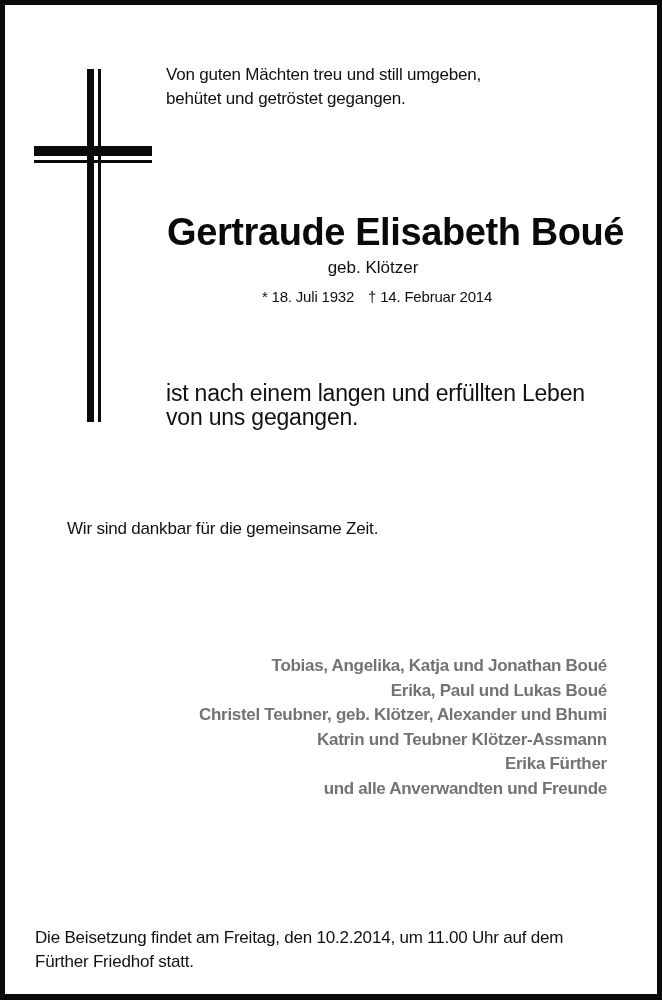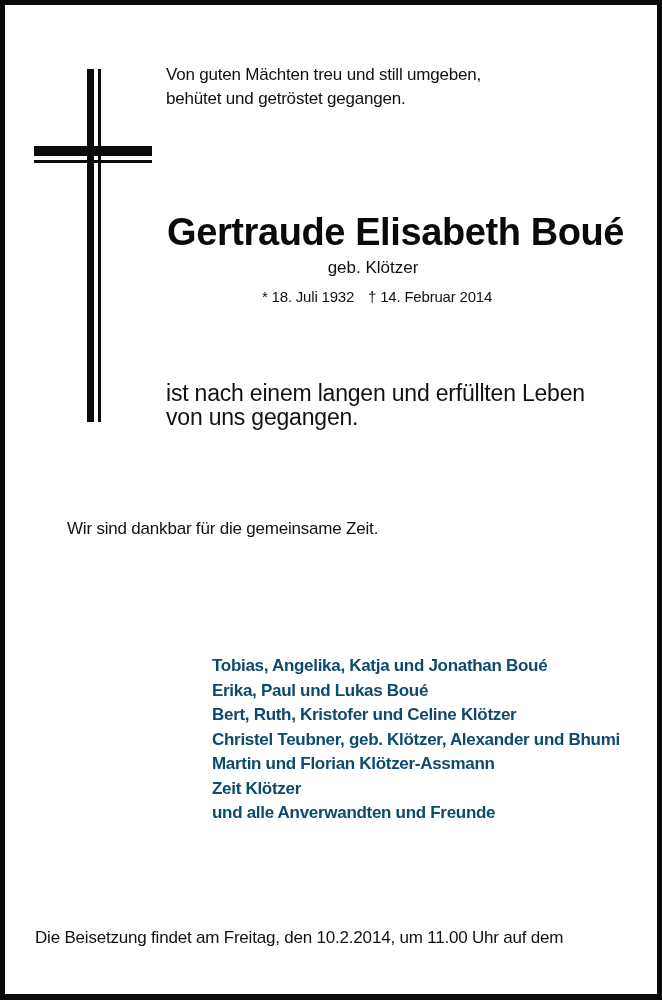--- a/index.html
+++ b/index.html
@@ -25,22 +25,22 @@
       left: 167px; top: 209px; font-size: 38px; line-height: 46px;
       font-weight: bold; letter-spacing: -0.4px; color: #0a0a0a;
     }
     .maiden { left: 0; width: 662px; text-align: center; top: 258px; font-size: 17px; line-height: 20px; padding-left: 84px; box-sizing: border-box; }
     .maiden-inner { display: inline-block; }
     .dates { left: 262px; top: 286px; font-size: 15px; line-height: 22px; letter-spacing: -0.2px; }
     .dates .sep { display: inline-block; width: 14px; }
     .passing { left: 166px; top: 381px; font-size: 23px; line-height: 24px; letter-spacing: -0.2px; }
     .thanks { left: 35px; top: 517px; font-size: 17px; line-height: 24px; letter-spacing: -0.2px; margin-left: 32px; }
     .mourners {
-      left: 212px; top: 654px; font-size: 17px; line-height: 24.5px;
-      font-weight: bold; letter-spacing: -0.3px; color: #0c4a6e;
+      left: 199px; top: 654px; font-size: 17px; line-height: 24.5px;
+      font-weight: bold; letter-spacing: -0.3px; color: #737373; text-align: right;
     }
     .funeral { left: 35px; top: 926px; font-size: 17px; line-height: 24px; letter-spacing: -0.2px; }
     .line { display: block; }
 
     
     .cross { position: absolute; left: 0; top: 0; width: 0; height: 0; }
     .bar { position: absolute; background: #0a0a0a; }
     .v-thick { left: 87px; top: 69px; width: 7px; height: 353px; }
     .v-thin  { left: 98px; top: 69px; width: 3px; height: 353px; }
     .h-thick { left: 34px; top: 146px; width: 118px; height: 10px; }
@@ -76,22 +76,22 @@
 <p class="txt passing">
   <span class="line">ist nach einem langen und erfüllten Leben</span>
   <span class="line">von uns gegangen.</span>
 </p>
 
 <p class="txt thanks">Wir sind dankbar für die gemeinsame Zeit.</p>
 
 <div class="txt mourners">
   <span class="line">Tobias, Angelika, Katja und Jonathan Boué</span>
   <span class="line">Erika, Paul und Lukas Boué</span>
-  <span class="line">Bert, Ruth, Kristofer und Celine Klötzer</span>
   <span class="line">Christel Teubner, geb. Klötzer, Alexander und Bhumi</span>
-  <span class="line">Martin und Florian Klötzer-Assmann</span>
-  <span class="line">Zeit Klötzer</span>
+  <span class="line">Katrin und Teubner Klötzer-Assmann</span>
+  <span class="line">Erika Fürther</span>
   <span class="line">und alle Anverwandten und Freunde</span>
 </div>
 
 <p class="txt funeral">
   <span class="line">Die Beisetzung findet am Freitag, den 10.2.2014, um 11.00 Uhr auf dem</span>
+  <span class="line">Fürther Friedhof statt.</span>
 </p>
 
 </body></html>

